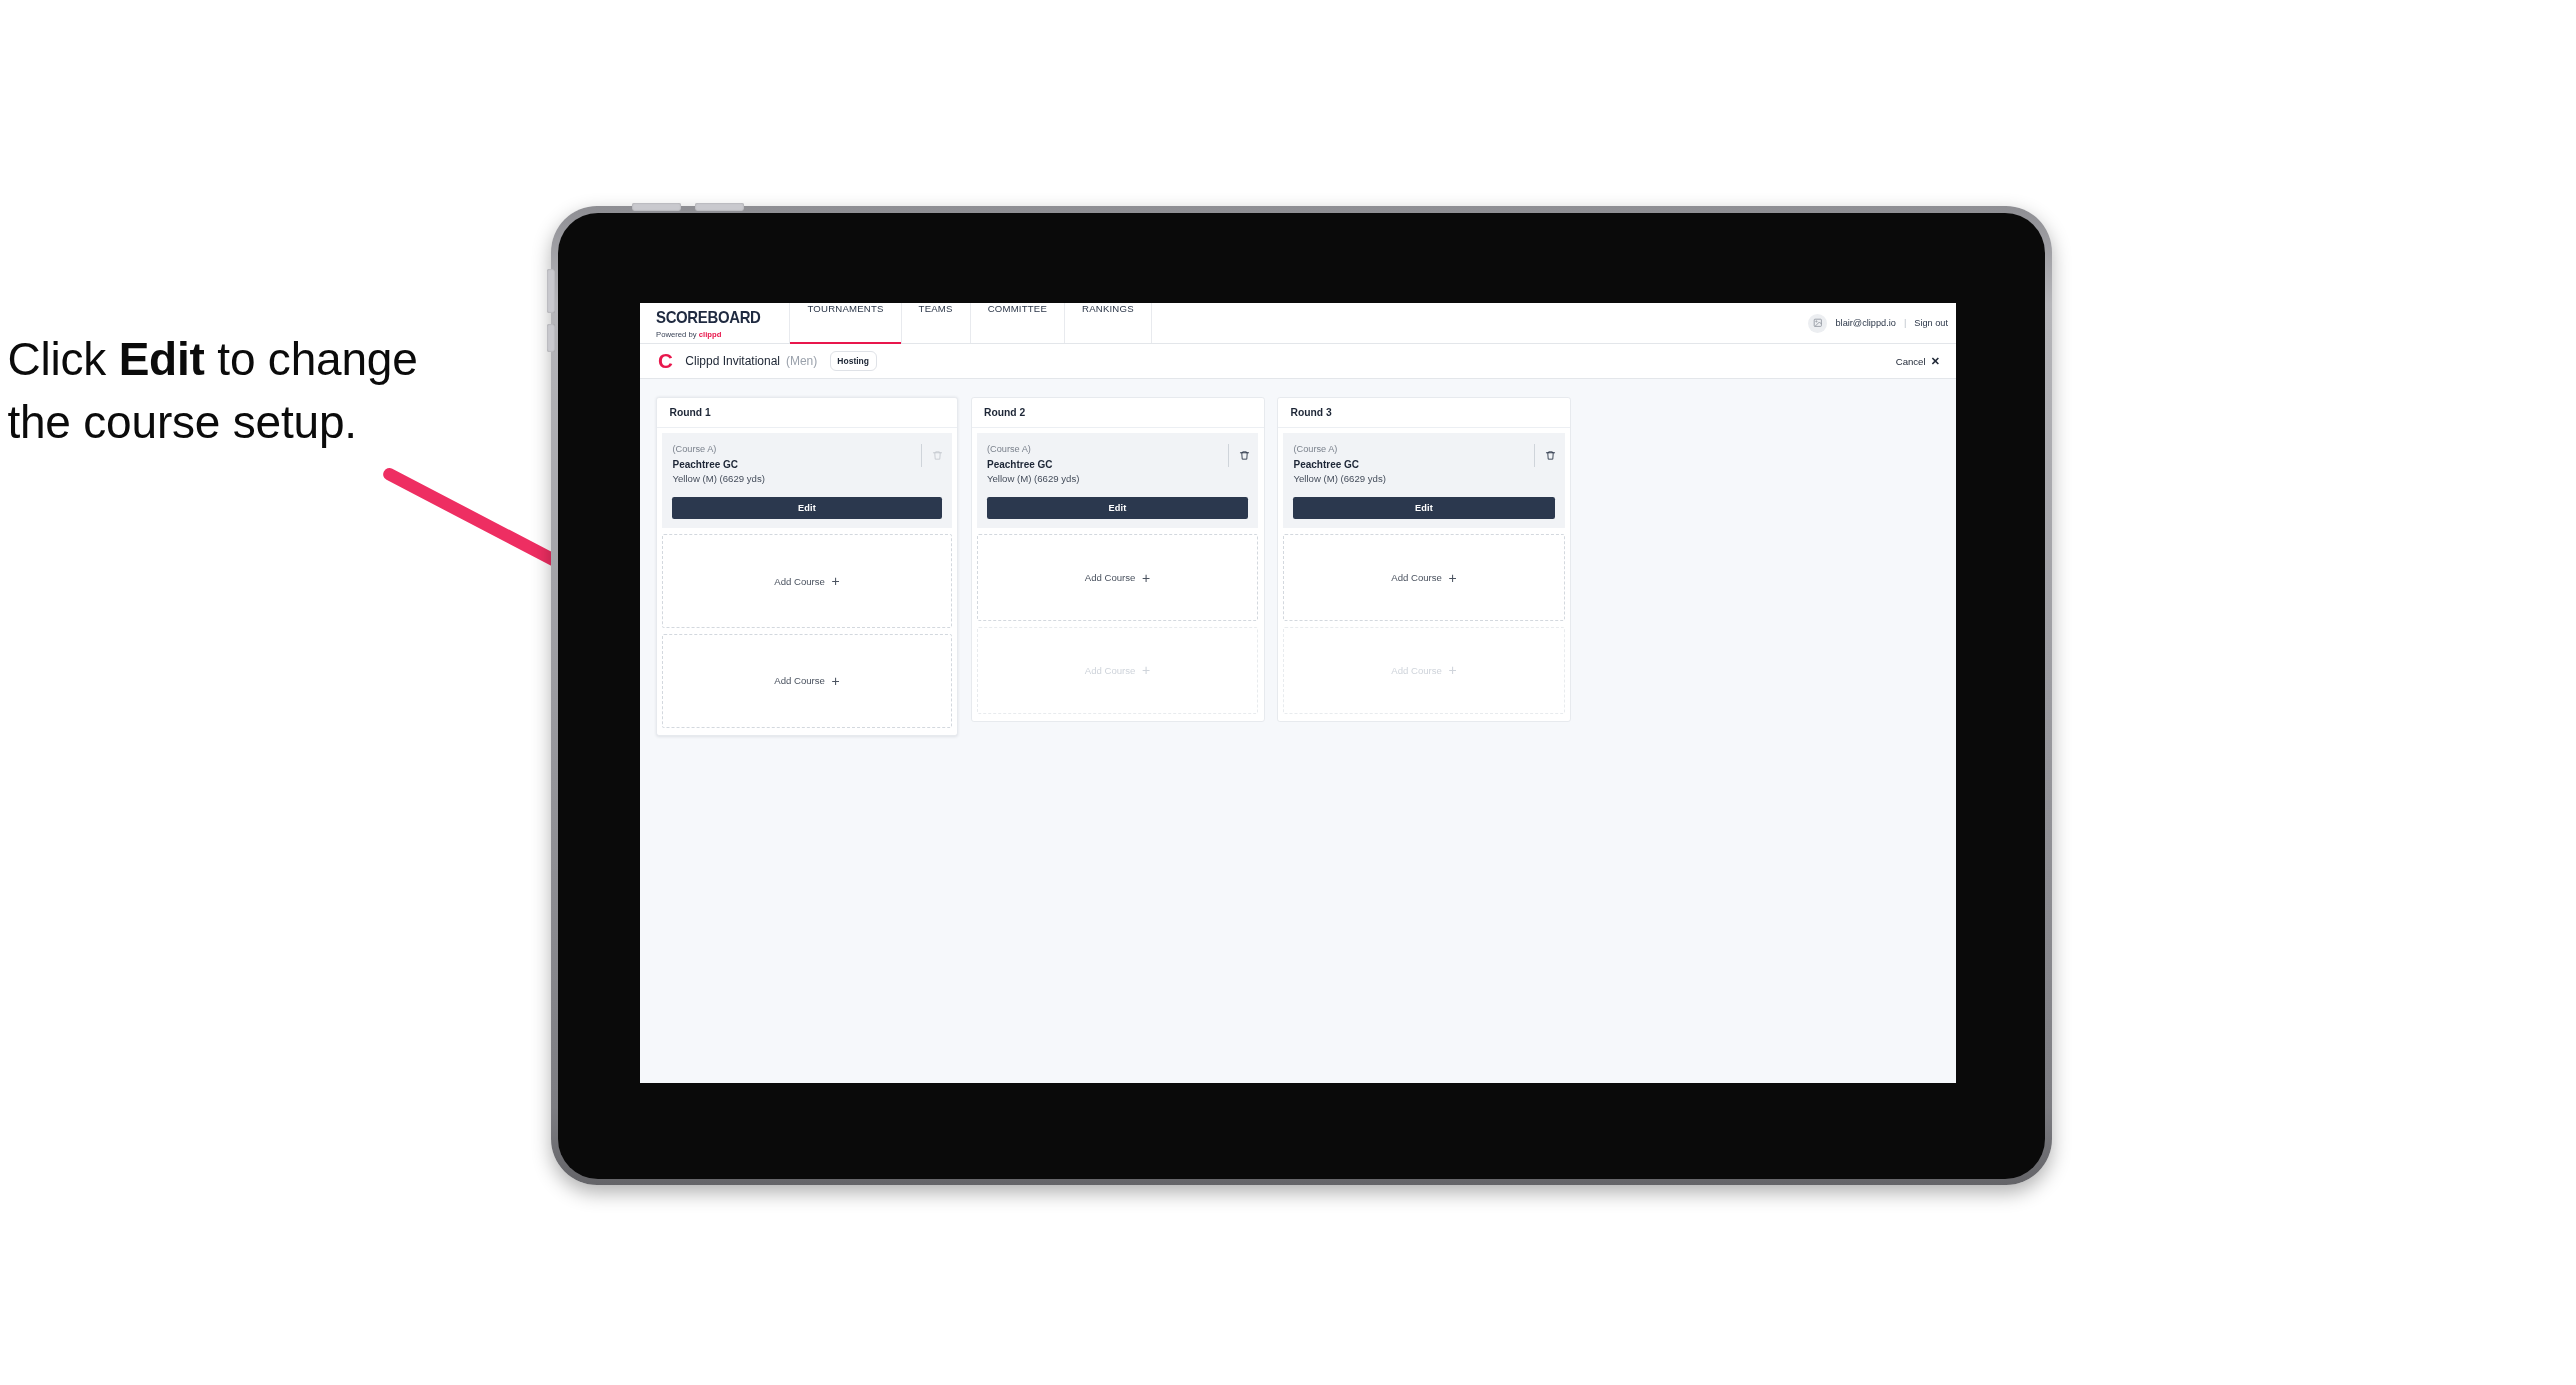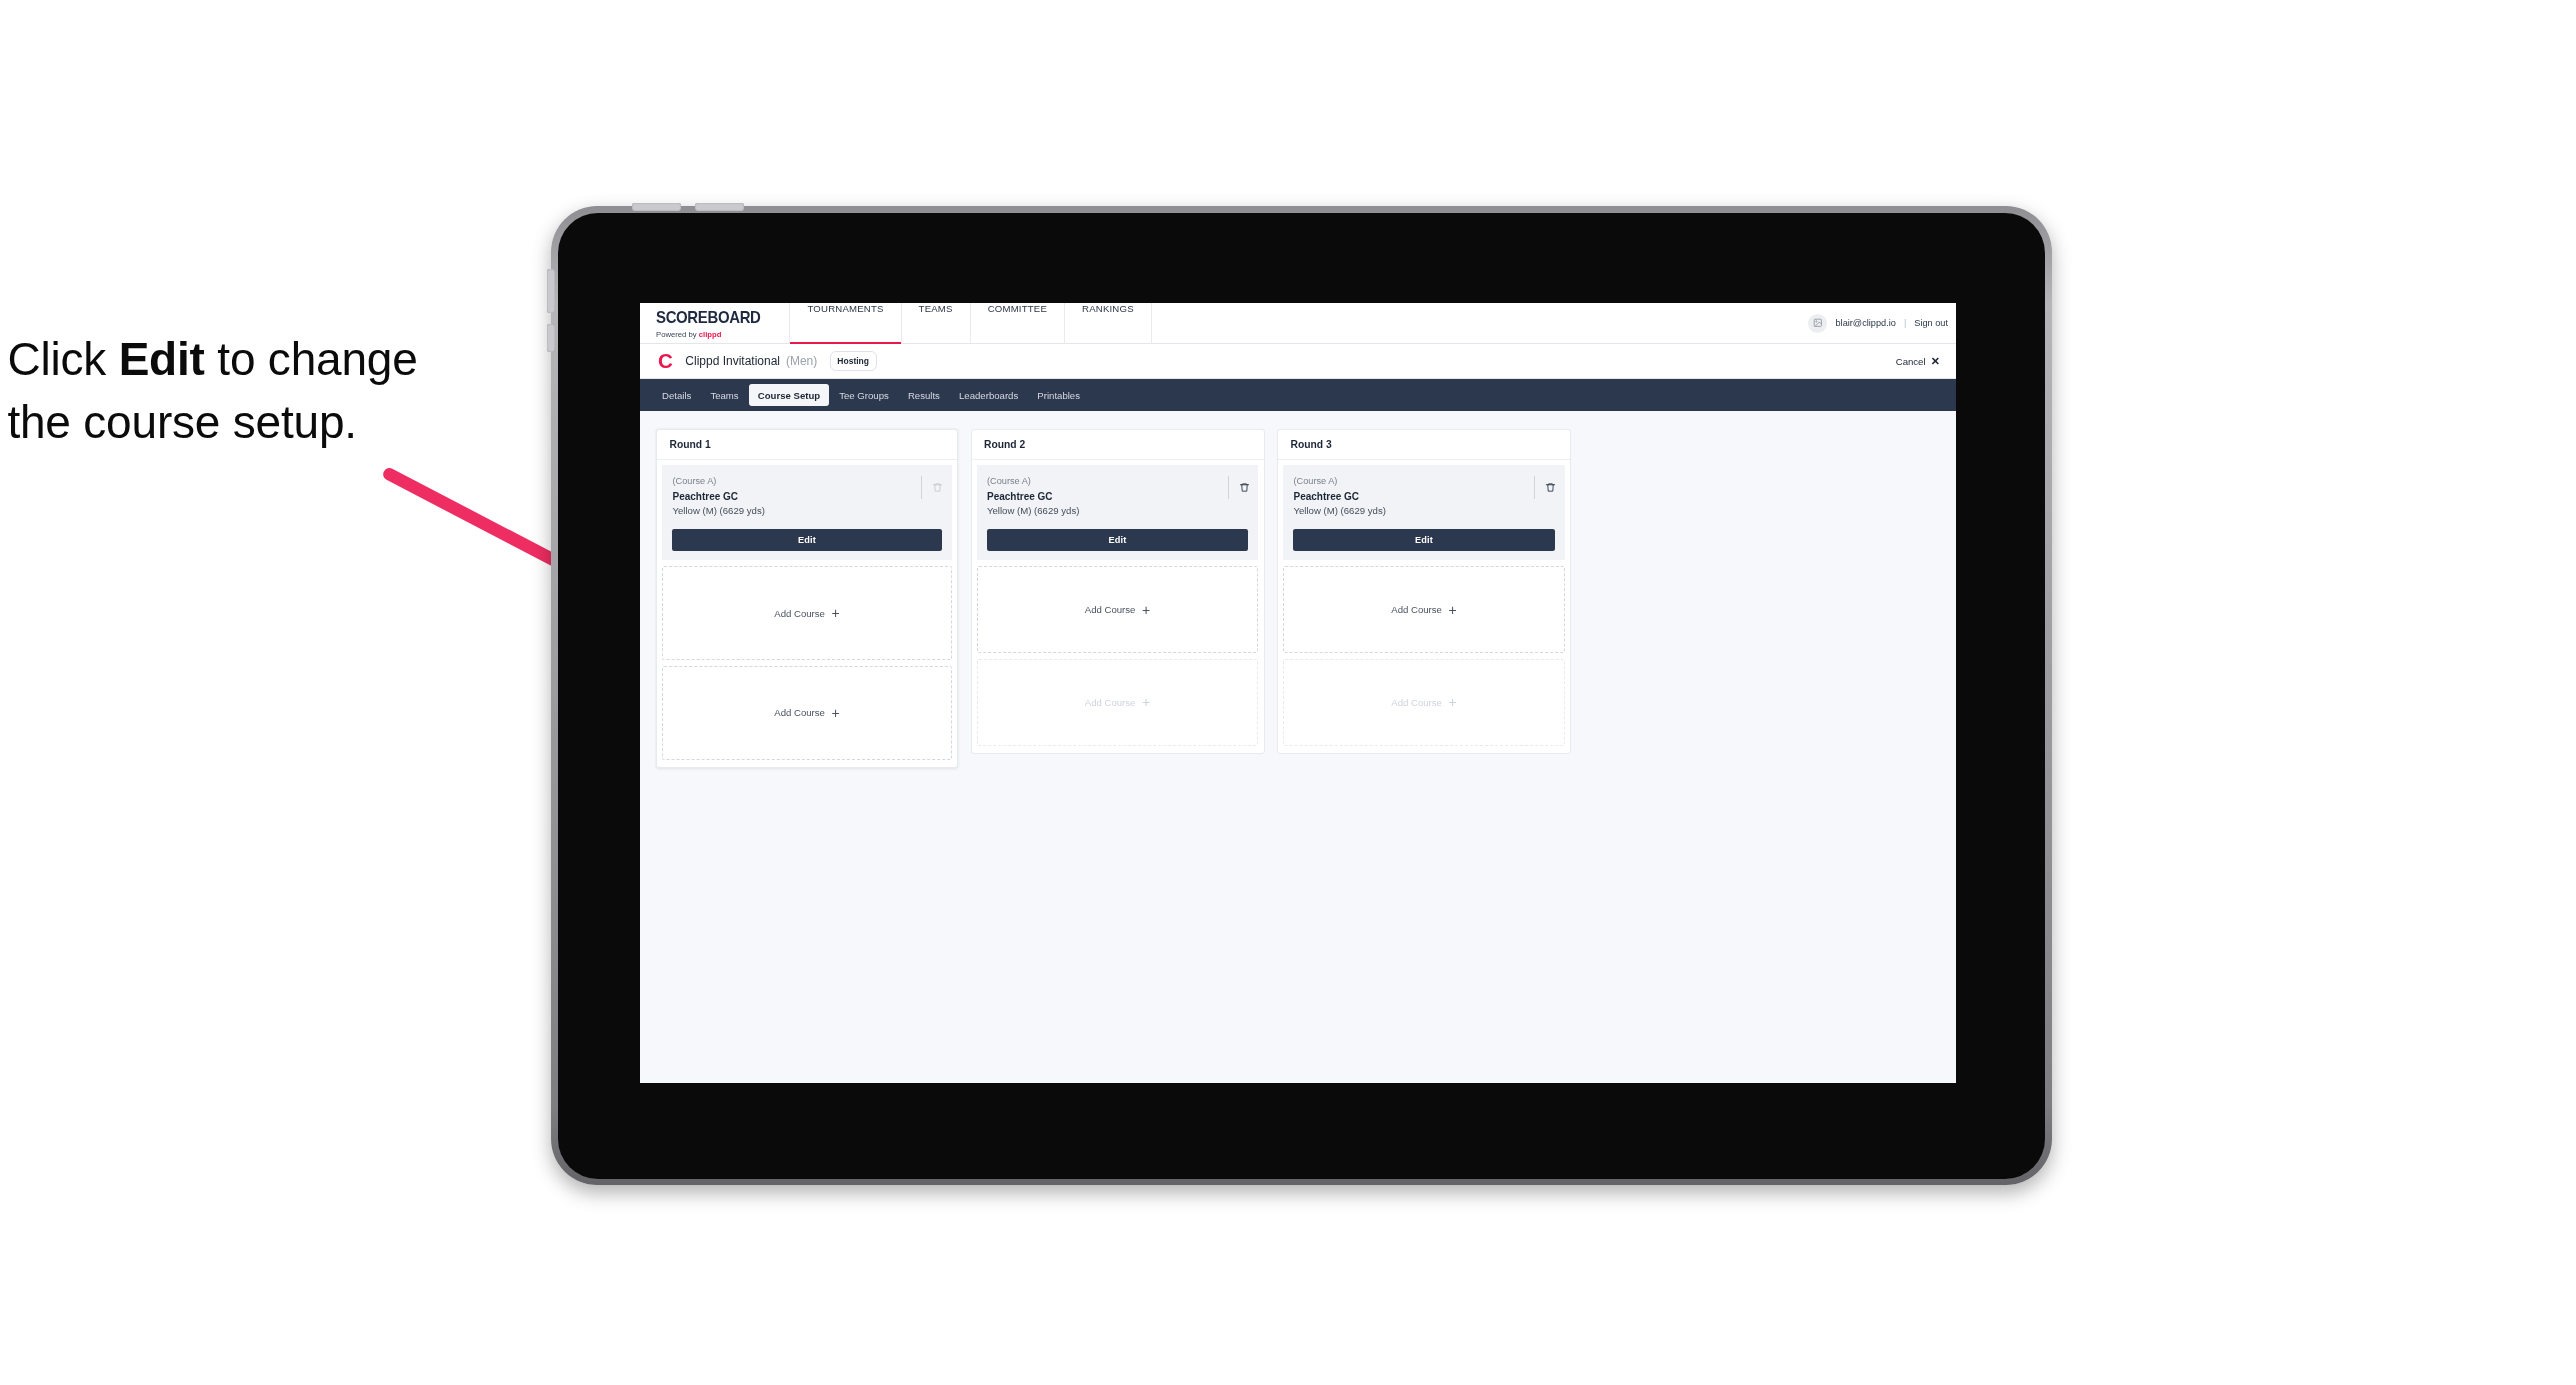--- a/index.html
+++ b/index.html
@@ -353,29 +353,20 @@
     <div id="c-logo">C</div>
     <span id="tourn-name">Clippd Invitational</span>
     <span id="tourn-gender">(Men)</span>
     <span id="hosting-badge">Hosting</span>
     <div id="cancel-btn">
       <span>Cancel</span>
       <span id="cancel-x">✕</span>
     </div>
   </div>
 
-  <div id="tabbar">
-    <div class="tab"><span>Details</span></div>
-    <div class="tab"><span>Teams</span></div>
-    <div class="tab active"><span>Course Setup</span></div>
-    <div class="tab"><span>Tee Groups</span></div>
-    <div class="tab"><span>Results</span></div>
-    <div class="tab"><span>Leaderboards</span></div>
-    <div class="tab"><span>Printables</span></div>
-  </div>
 
   <div id="board">
 
     <div class="round-col hovered">
       <div class="round-head">Round 1</div>
       <div class="round-body">
         <div class="course-card">
           <div class="card-tools">
             <div class="tool-divider"></div>
             <div class="trash-btn faded">

